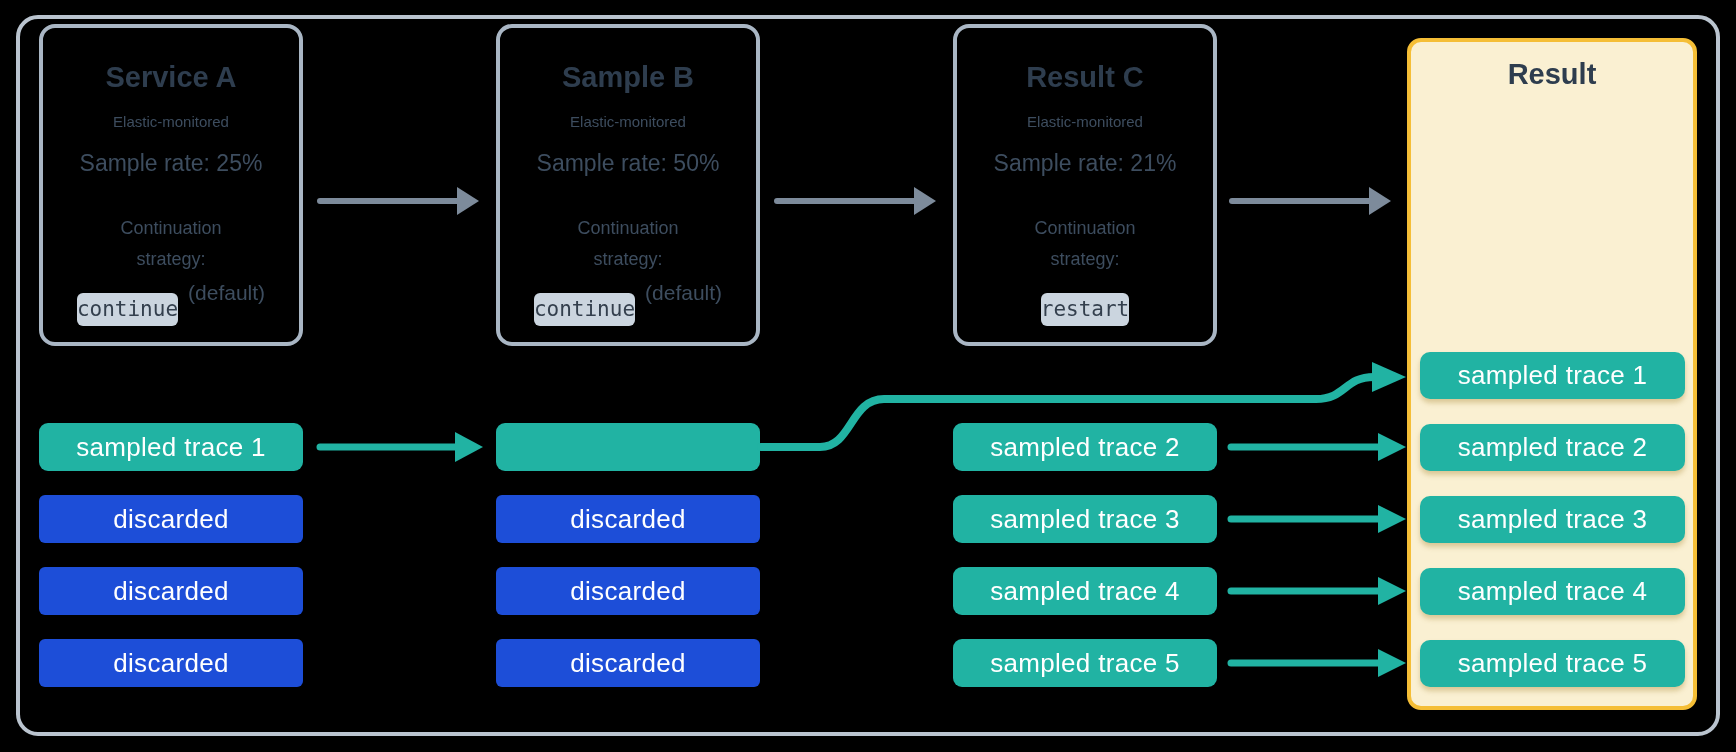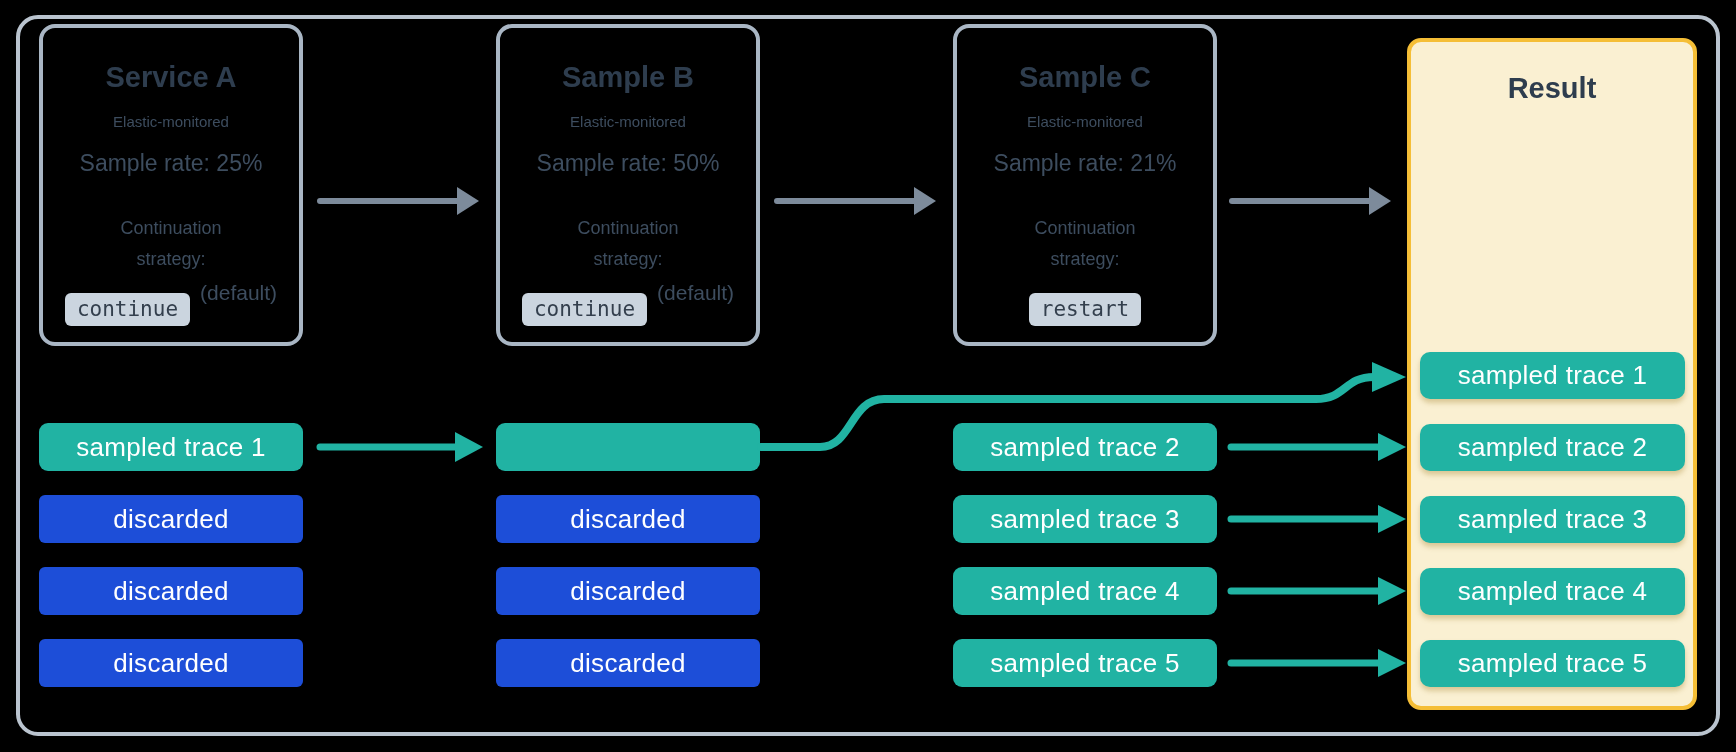--- a/index.html
+++ b/index.html
@@ -19,29 +19,29 @@
   }
   .service-a{left:39px}
   .service-b{left:496px}
   .service-c{left:953px}
   .service-title{font-size:29px;font-weight:700;color:#2E3D4E;line-height:32px;}
   .service-mon{font-size:15px;font-weight:500;color:#3D4D5F;line-height:24px;margin-top:17px;}
   .service-rate{font-size:23px;font-weight:500;color:#3D4D5F;line-height:26px;margin-top:16px;}
   .service-strategy{font-size:18px;font-weight:500;color:#3D4D5F;line-height:31px;margin-top:37px;height:62px;}
   .chip-row{display:flex;align-items:center;gap:10px;margin-top:1px;height:34px;}
   .chip{
-    background:#CBD5DF;color:#333F4D;border-radius:6px;padding:4px 12px;
+    background:#CBD5DF;color:#333F4D;border-radius:6px;padding:4px 0;
     font-family:"DejaVu Sans Mono",monospace;font-size:21px;line-height:25px;margin-top:32px;
   }
   .chip-note{font-size:21px;font-weight:500;color:#3D4D5F;}
   .result-box{
     position:absolute;left:1407px;top:38px;width:290px;height:672px;box-sizing:border-box;
     background:#FAF0D2;border:4px solid #F5BE36;border-radius:14px;text-align:center;
   }
-  .result-title{font-size:29px;font-weight:700;color:#2E3D4E;line-height:32px;margin-top:30px;}
+  .result-title{font-size:29px;font-weight:700;color:#2E3D4E;line-height:32px;margin-top:16px;}
   .pill{
     position:absolute;width:264px;height:48px;border-radius:9px;
     display:flex;align-items:center;justify-content:center;
     color:#fff;font-size:26px;font-weight:500;letter-spacing:.3px;
   }
   .pill.sampled{background:#21B3A3;}
   .pill.discarded{background:#1d4ed8;border-radius:6px;}
   .col1{left:39px}.col2{left:496px}.col3{left:953px}
   .row1{top:423px}.row2{top:495px}.row3{top:567px}.row4{top:639px}
   .rpill{
@@ -82,21 +82,21 @@
       <span>Continuation</span><br>
       <span>strategy:</span>
     </div>
     <div class="chip-row">
       <span class="chip">continue</span>
       <span class="chip-note">(default)</span>
     </div>
   </div>
 
   <div class="service-box service-c">
-    <div class="service-title">Sample C</div>
+    <div class="service-title">Result C</div>
     <div class="service-mon">Elastic-monitored</div>
     <div class="service-rate">Sample rate: 21%</div>
     <div class="service-strategy">
       <span>Continuation</span><br>
       <span>strategy:</span>
     </div>
     <div class="chip-row">
       <span class="chip">restart</span>
     </div>
   </div>

